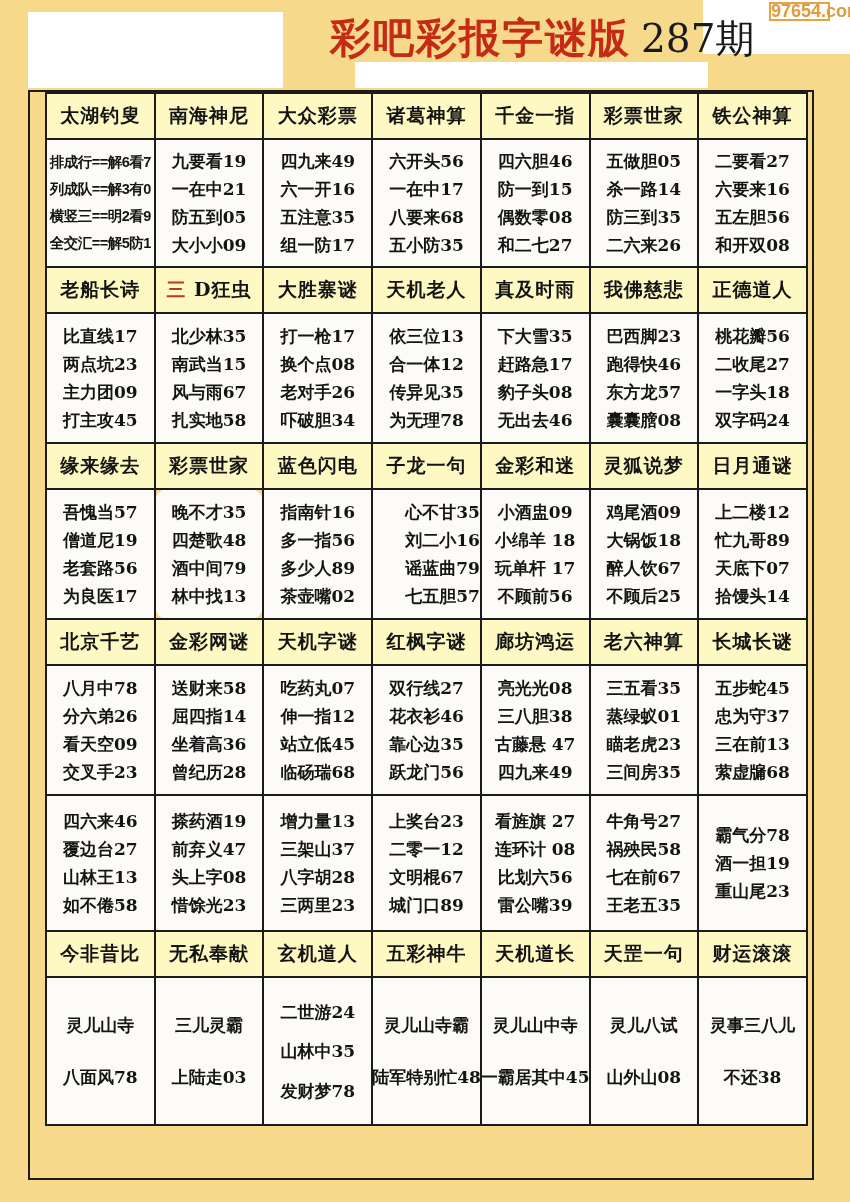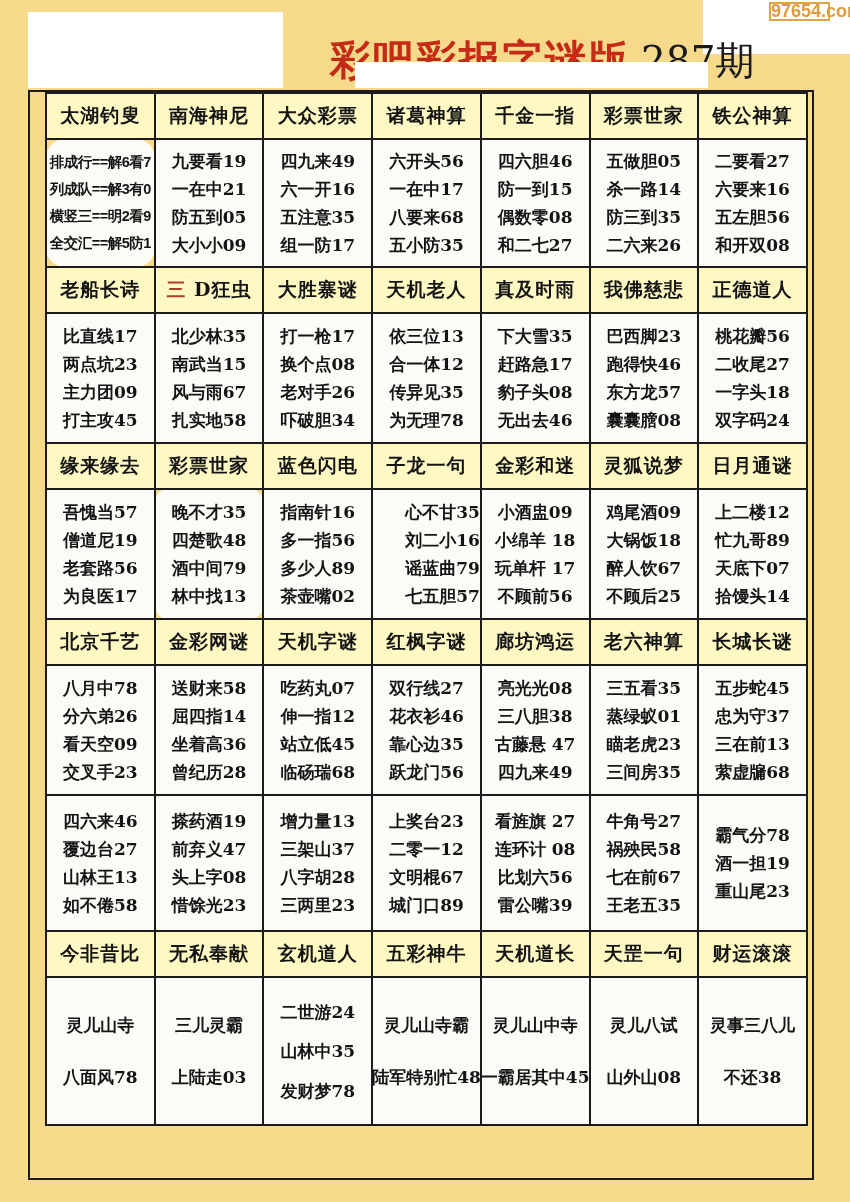--- a/index.html
+++ b/index.html
@@ -8,21 +8,21 @@
     background:#f6d98a;
     font-family:"DejaVu Serif","Liberation Serif",serif;
     overflow:hidden;
   }
   
   .banner{position:absolute;left:0;top:0;width:850px;height:90px;}
   .white-box-left{position:absolute;left:28px;top:12px;width:255px;height:76px;background:#fff;}
   .white-box-under-title{position:absolute;left:355px;top:62px;width:353px;height:26px;background:#fff;}
   .white-patch-right{position:absolute;left:703px;top:0;width:147px;height:54px;background:#fff;}
   .page-title{
-    position:absolute;left:330px;top:33px;white-space:nowrap;
+    position:absolute;left:330px;top:11px;white-space:nowrap;
     font-size:41px;font-weight:bold;color:#c52a17;letter-spacing:2px;
   }
   .page-issue{
     display:inline-block;color:#1a1a1a;font-weight:normal;font-size:39px;
     letter-spacing:0;margin-left:10px;
   }
   .watermark{
     position:absolute;left:769px;top:2px;width:61px;height:19px;
     background:#fffdf8;border:2px solid #e2a449;box-sizing:border-box;
     font-family:"Liberation Sans",sans-serif;font-size:18px;line-height:15px;
@@ -77,21 +77,21 @@
       <tr class="hdr">
         <td>太湖钓叟</td>
         <td>南海神尼</td>
         <td>大众彩票</td>
         <td>诸葛神算</td>
         <td>千金一指</td>
         <td>彩票世家</td>
         <td>铁公神算</td>
       </tr>
       <tr class="body">
-        <td style="height: 126px; border-radius: 19px;">
+        <td style="height: 126px;">
           <div class="lines sans"><div>排成行==解6看7</div><div>列成队==解3有0</div><div>横竖三==明2看9</div><div>全交汇==解5防1</div></div>
         </td>
         <td style="height: 126px;">
           <div class="lines"><div>九要看19</div><div>一在中21</div><div>防五到05</div><div>大小小09</div></div>
         </td>
         <td style="height: 126px;">
           <div class="lines"><div>四九来49</div><div>六一开16</div><div>五注意35</div><div>组一防17</div></div>
         </td>
         <td style="height: 126px;">
           <div class="lines"><div>六开头56</div><div>一在中17</div><div>八要来68</div><div>五小防35</div></div>

